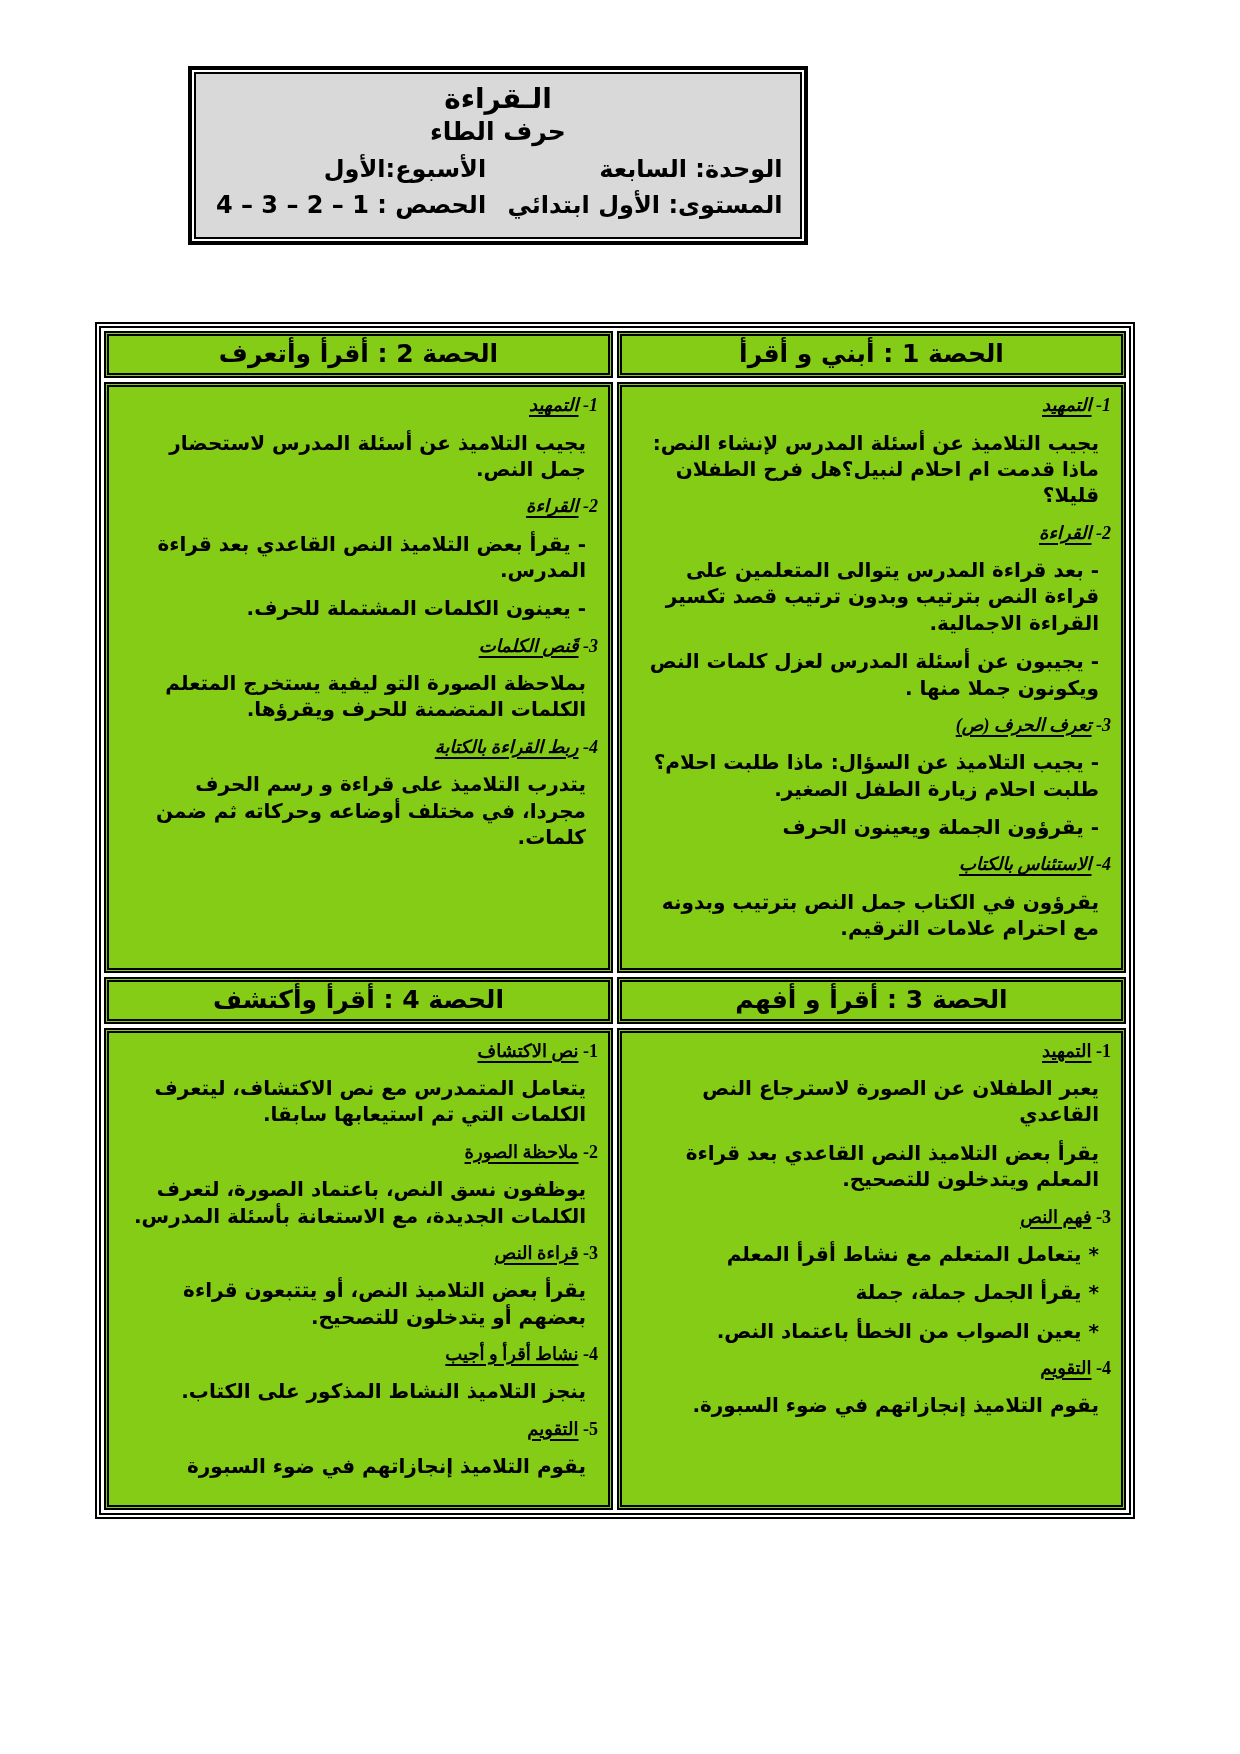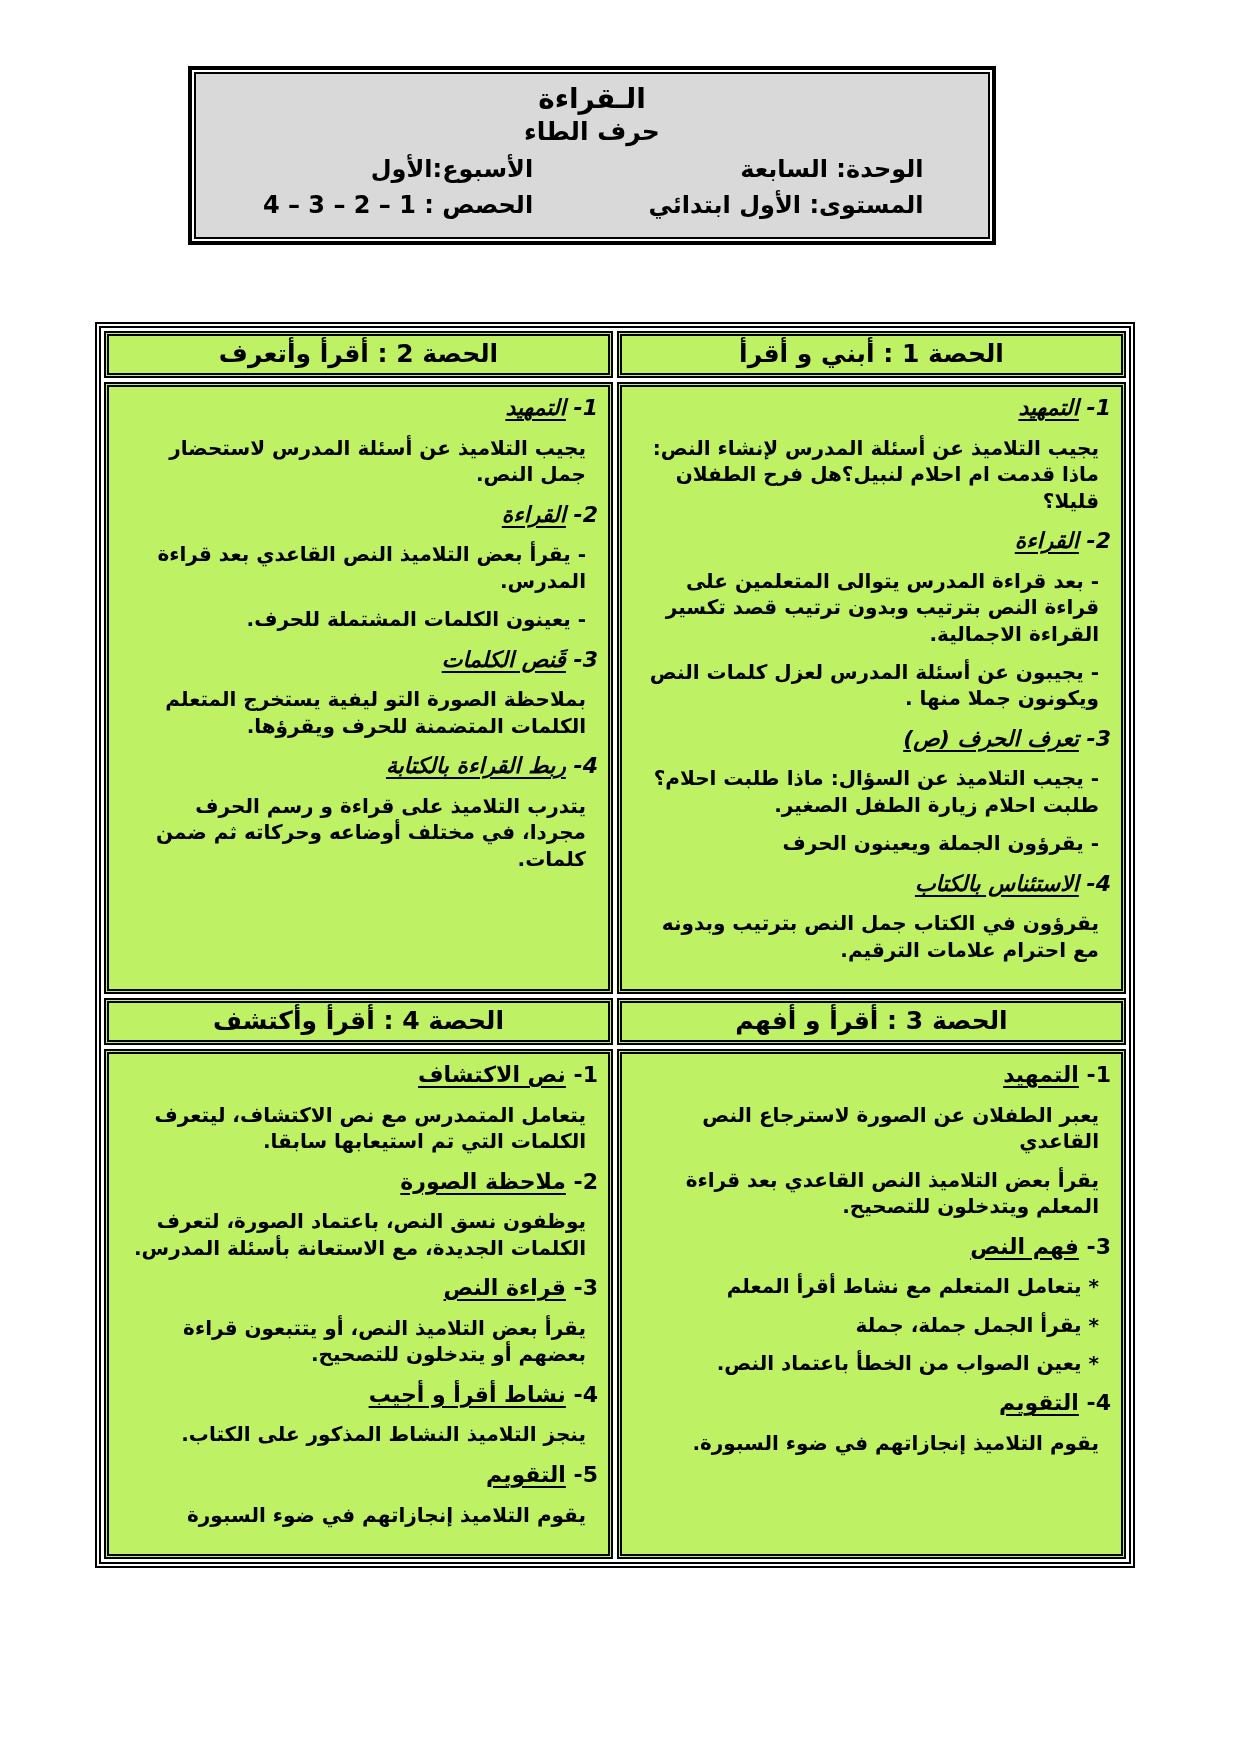--- a/index.html
+++ b/index.html
@@ -8,21 +8,21 @@
     width: 1240px; height: 1754px;
     background: #ffffff;
     font-family: "DejaVu Sans", sans-serif;
     color: #000;
     position: relative;
     overflow: hidden;
   }
 
   
   .header-box {
-    position: absolute; left: 188px; top: 66px; width: 808px;
+    position: absolute; left: 188px; top: 66px; width: 620px;
     border: 4px solid #000;
     background: #fff;
   }
   .header-box-inner {
     border: 2px solid #000;
     margin: 2px;
     background: #d9d9d9;
     padding: 8px 8px 14px 8px;
     text-align: center;
   }
@@ -42,41 +42,41 @@
     border: 6px double #000;
     padding: 3px;
     background: #fff;
   }
   .sessions-grid {
     display: grid;
     grid-template-columns: 1fr 1fr;
     gap: 4px;
     direction: rtl;
   }
-  .cell { border: 5px double #000; background: #bef264; }
+  .cell { border: 5px double #000; background: #84cc16; }
   .cell.head {
     text-align: center;
     font-weight: bold;
     font-size: 25px;
     padding: 2px 6px 4px 6px;
     line-height: 1.25;
   }
   .cell.body {
     padding: 6px 10px 14px 8px;
     font-size: 20px;
     font-weight: bold;
     text-align: right;
     direction: rtl;
     line-height: 1.32;
   }
   .cell.body.row0 { min-height: 452px; }
   .cell.body.row1 { min-height: 396px; }
 
   .sec { margin: 0; }
-  .sec-heading { font-size: 22px; line-height: 1.35; }
+  .sec-heading { font-size: 18px; line-height: 1.35; font-family: Liberation Serif, serif; }
   .sec-heading .num { font-weight: bold; }
   .sec-heading .hd {
     text-decoration: underline;
     text-decoration-thickness: 2px;
     text-underline-offset: 4px;
   }
   .style-italic .sec-heading .hd,
   .style-italic .sec-heading .num { font-style: italic; }
   .sec p { margin: 12px; padding: 0; }
 </style>

